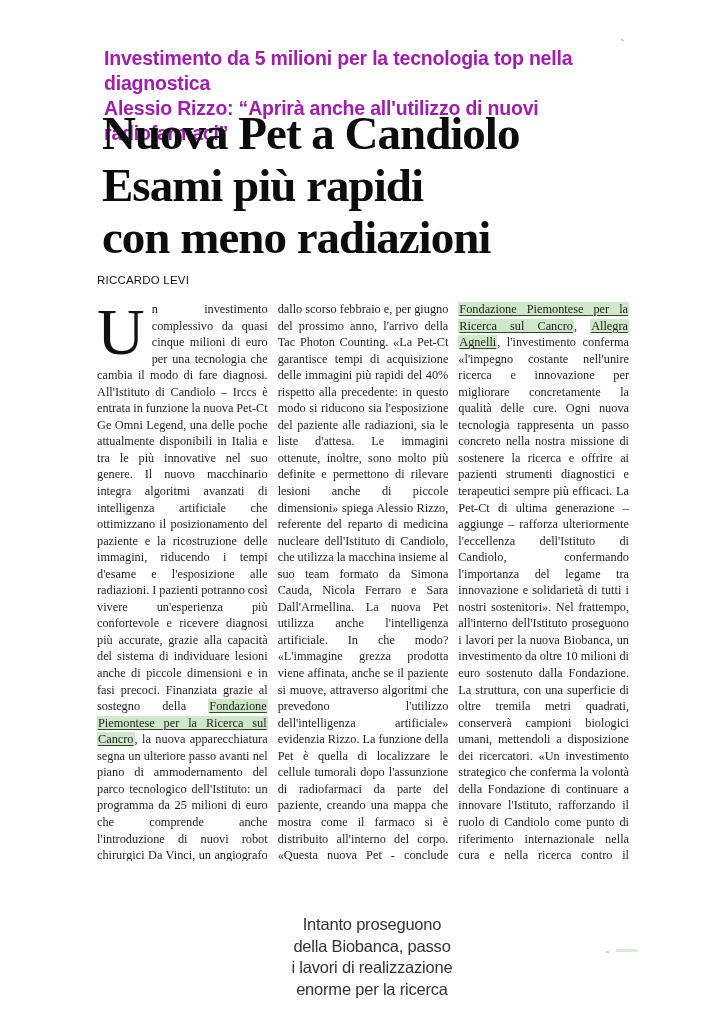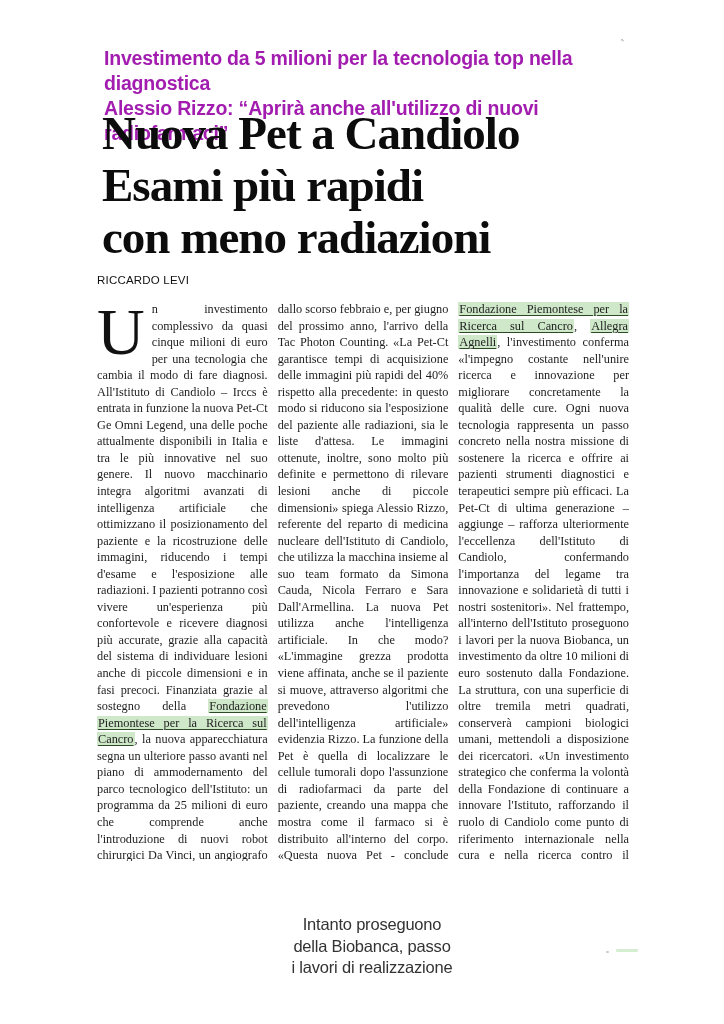--- a/index.html
+++ b/index.html
@@ -148,18 +148,19 @@
     </div>
     <div class="col" lang="it">
       <span class="col-text"><span class="hl">Fondazione Piemontese per la Ricerca sul Cancro</span><span>, </span><span class="hl">Allegra Agnelli</span><span>, l'investimento conferma «l'impegno costante nell'unire ricerca e innovazione per migliorare concretamente la qualità delle cure. Ogni nuova tecnologia rappresenta un passo concreto nella nostra missione di sostenere la ricerca e offrire ai pazienti strumenti diagnostici e terapeutici sempre più efficaci. La Pet-Ct di ultima generazione – aggiunge – rafforza ulteriormente l'eccellenza dell'Istituto di Candiolo, confermando l'importanza del legame tra innovazione e solidarietà di tutti i nostri sostenitori». Nel frattempo, all'interno dell'Istituto proseguono i lavori per la nuova Biobanca, un investimento da oltre 10 milioni di euro sostenuto dalla Fondazione. La struttura, con una superficie di oltre tremila metri quadrati, conserverà campioni biologici umani, mettendoli a disposizione dei ricercatori. «Un investimento strategico che conferma la volontà della Fondazione di continuare a innovare l'Istituto, rafforzando il ruolo di Candiolo come punto di riferimento internazionale nella cura e nella ricerca contro il cancro» - dice Gian Marco Sala, direttore della </span></span>
     </div>
   </div>
 
   <div class="caption">
     <div>Intanto proseguono</div>
     <div>della Biobanca, passo</div>
     <div>i lavori di realizzazione</div>
+    <div>enorme per la ricerca</div>
   </div>
 
   <div class="smudge-line"></div>
   <div class="smudge-dot"></div>
 
 </div>
 
 </body></html>

